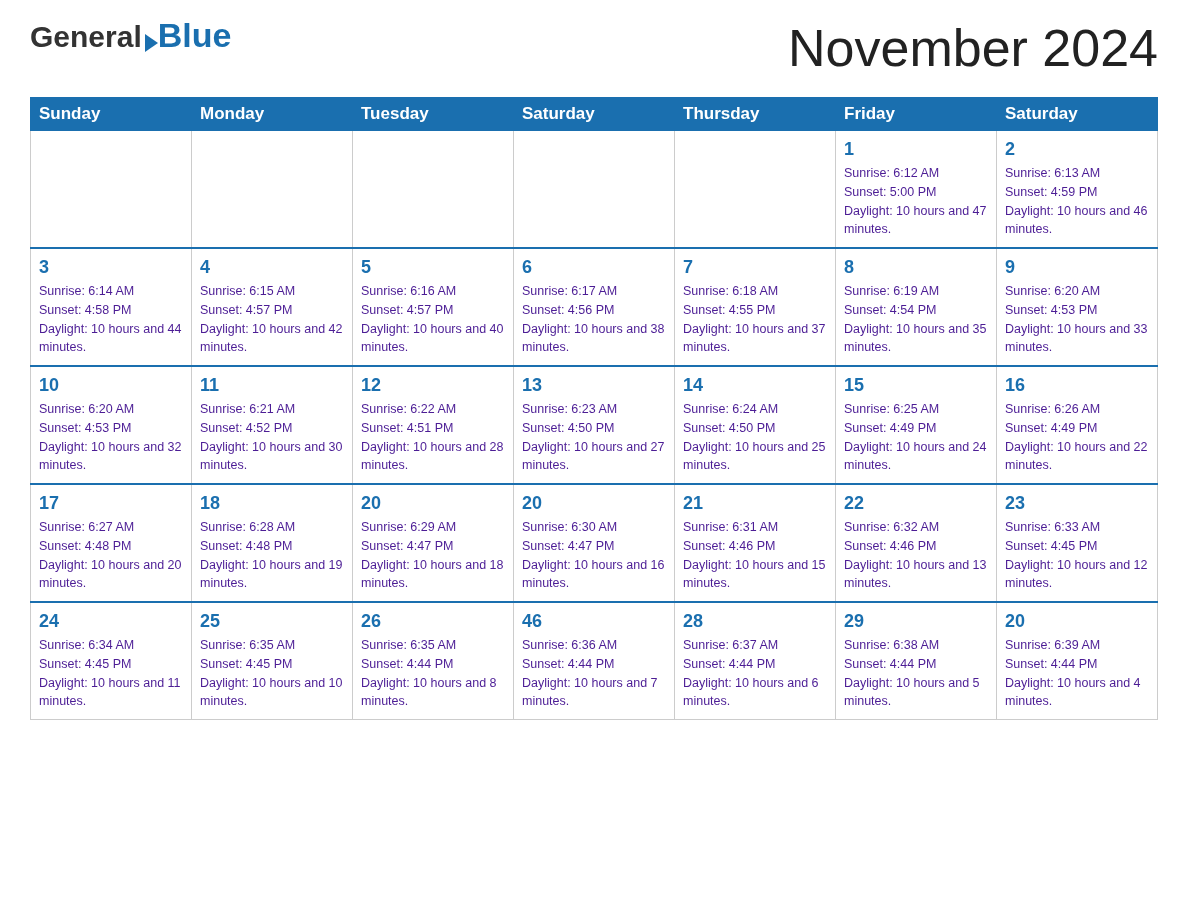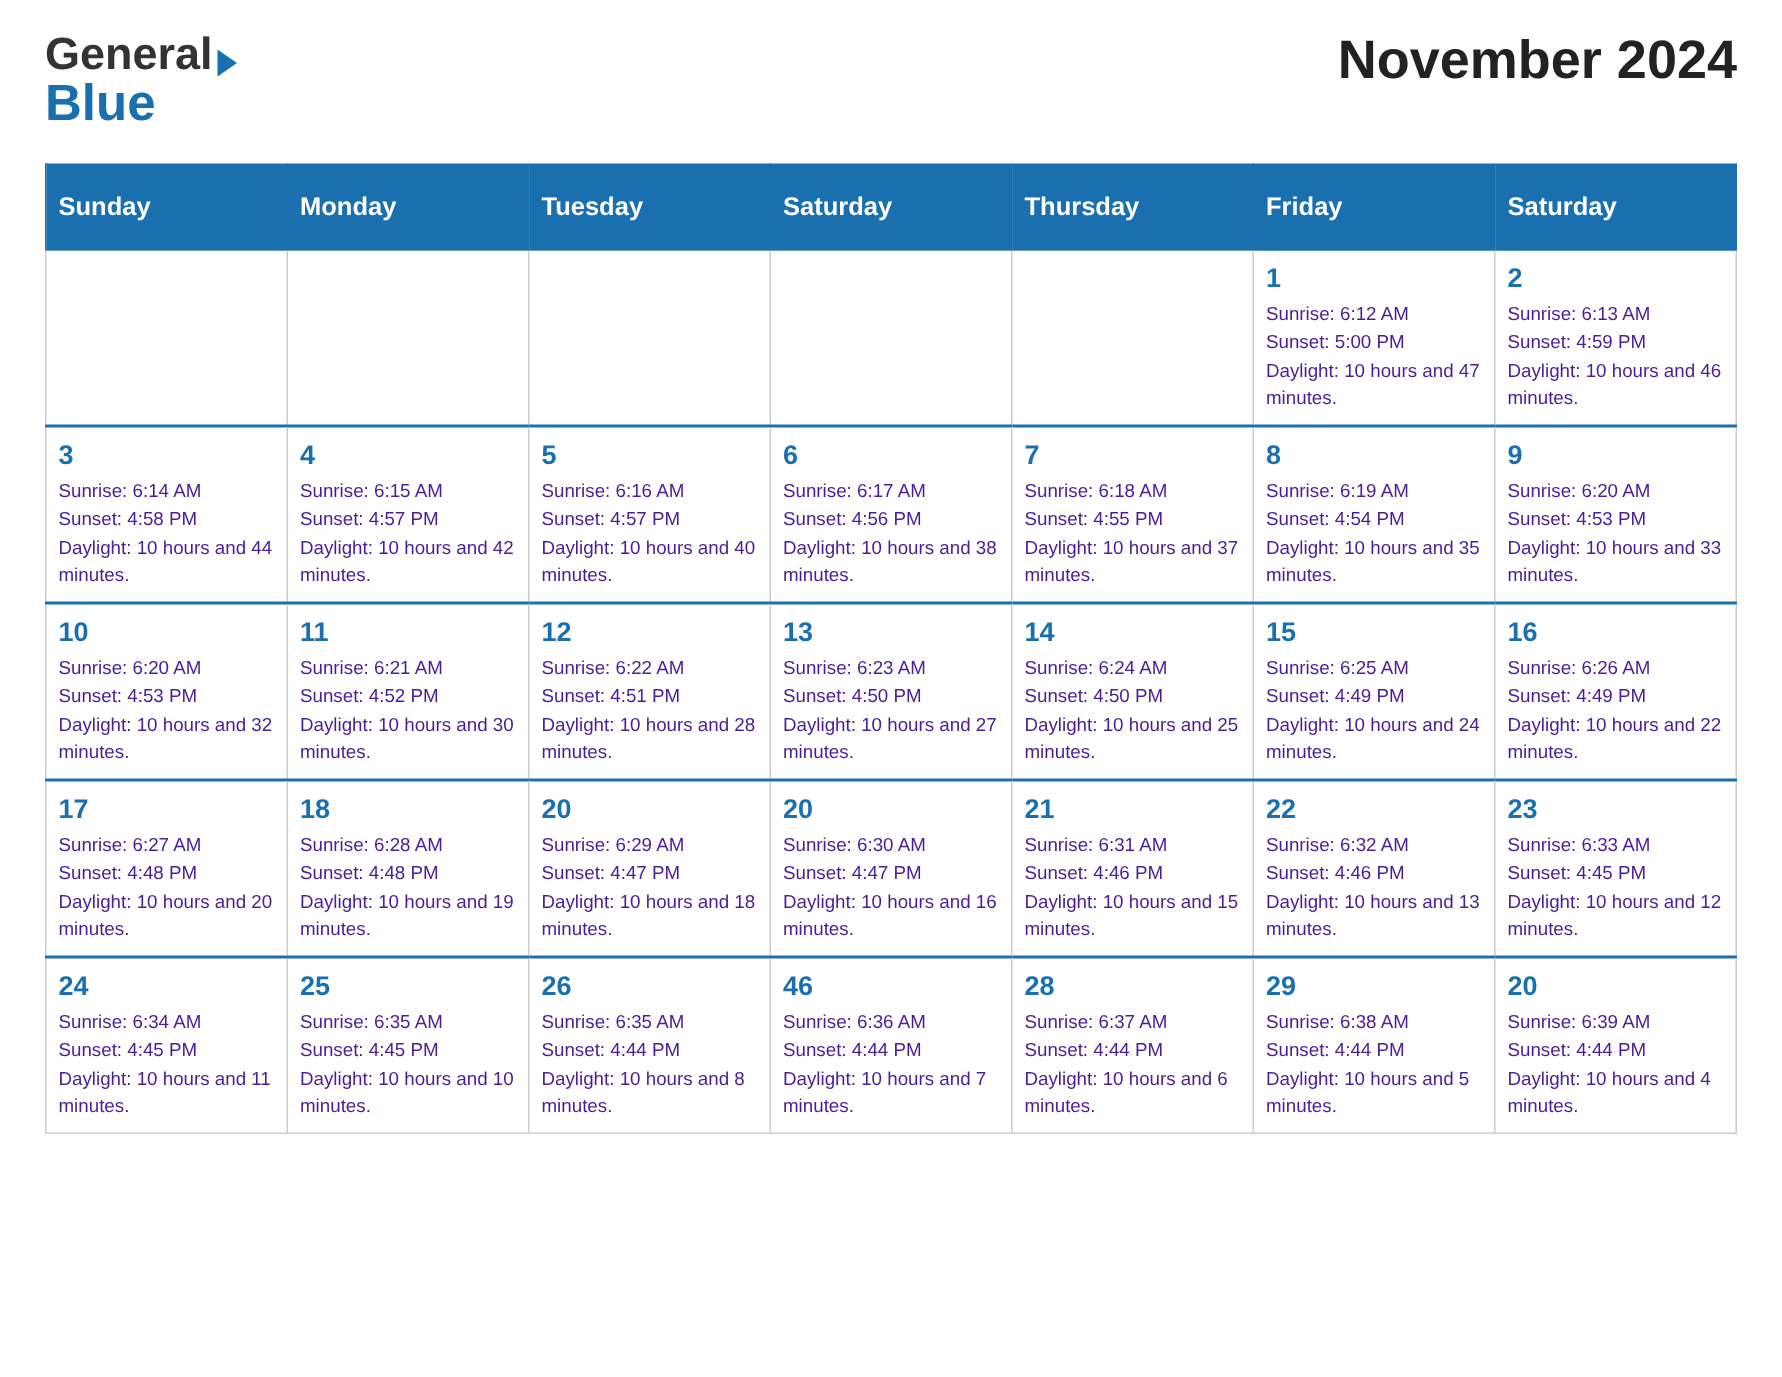--- a/index.html
+++ b/index.html
@@ -12,46 +12,46 @@
       padding: 20px 30px;
     }
     .header {
       display: flex;
       justify-content: space-between;
       align-items: flex-start;
       margin-bottom: 20px;
     }
     .logo {
       display: flex;
-      flex-direction: column;
+      flex-direction: row;
       align-items: flex-start;
     }
     .title-block {
       text-align: right;
     }
     .month-title {
-      font-size: 36px;
-      font-weight: bold;
+      font-size: 52px;
+      font-weight: normal;
       color: #222;
       line-height: 1.1;
     }
     .location-title {
       font-size: 22px;
       color: #555;
       margin-top: 4px;
     }
     .calendar {
       width: 100%;
       border-collapse: collapse;
       border: 1px solid #aaa;
     }
     .calendar th {
       background-color: #1a6faf;
       color: #fff;
-      padding: 18px 8px;
+      padding: 6px 8px;
       font-size: 17px;
       font-weight: bold;
       text-align: left;
       border: 1px solid #1a6faf;
     }
     .calendar td {
       vertical-align: top;
       padding: 8px;
       border: 1px solid #ccc;
       width: calc(100% / 7);

